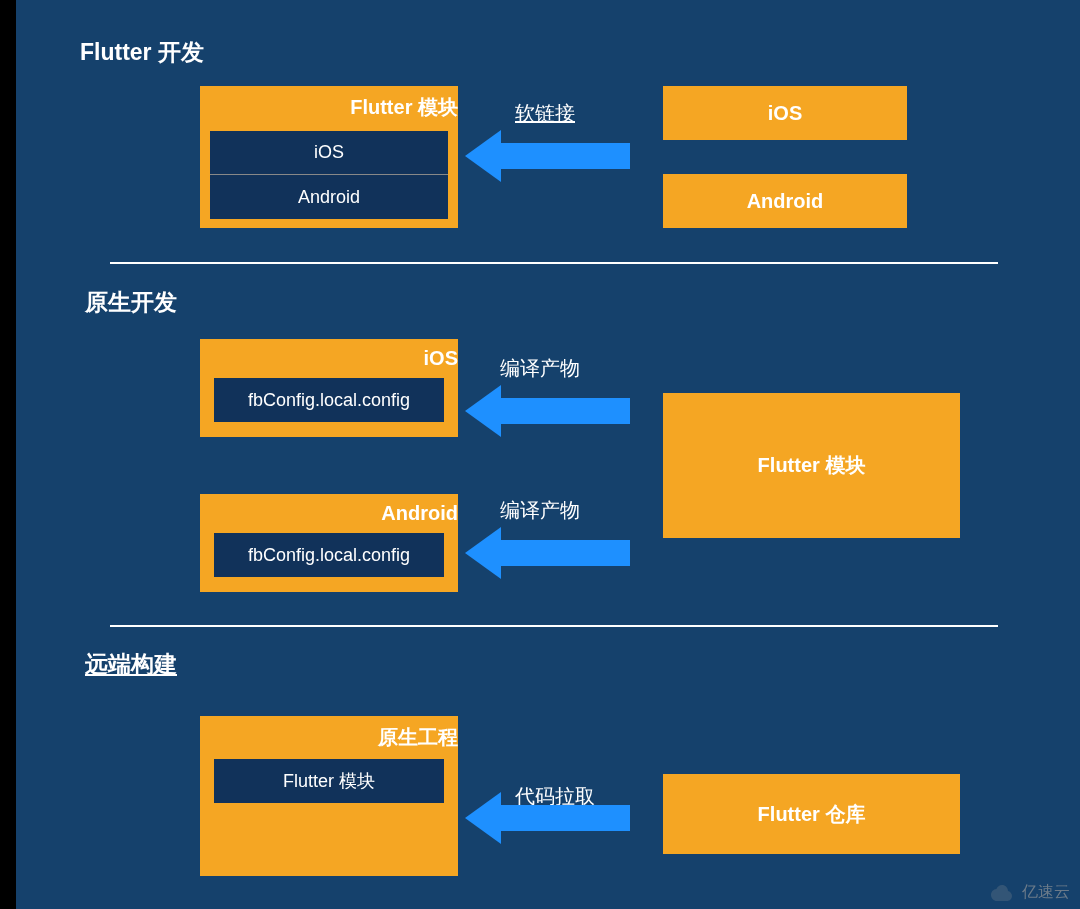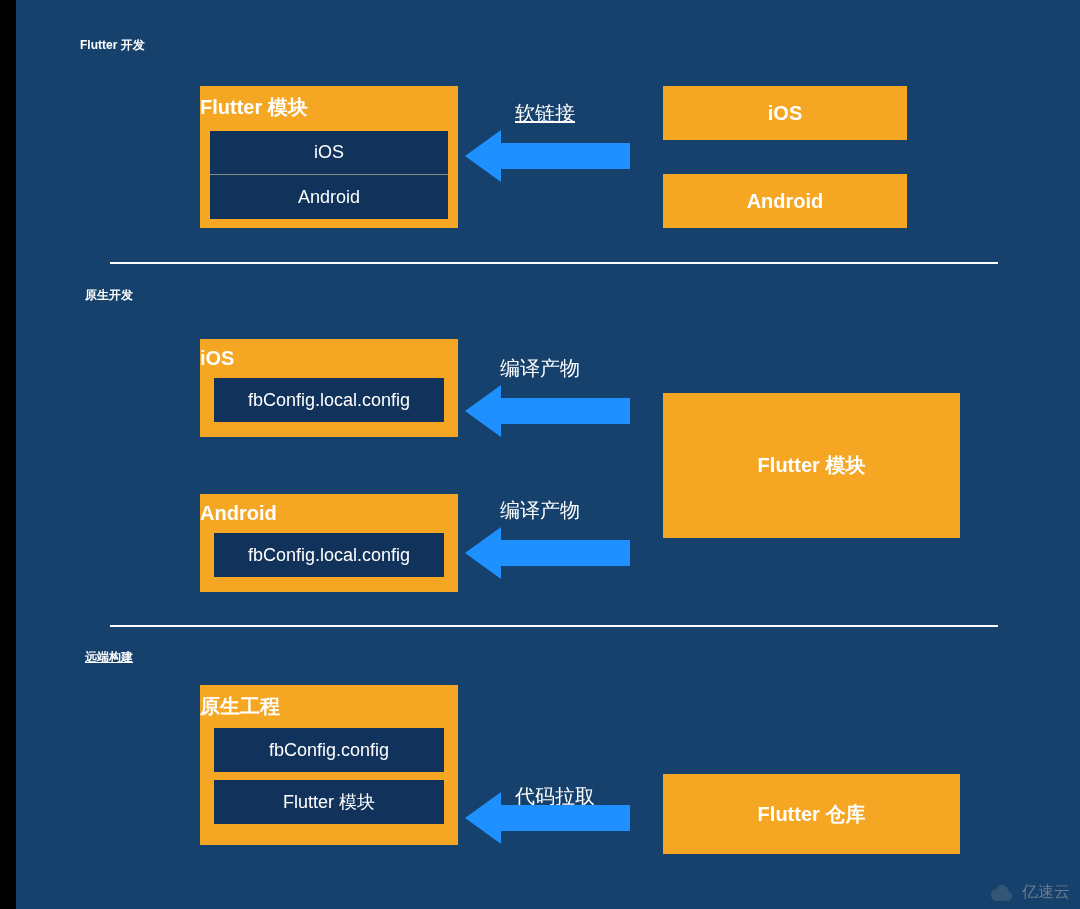--- a/index.html
+++ b/index.html
@@ -12,28 +12,28 @@
     position: relative;
   }
   .black-bar {
     position: absolute;
     left: 0; top: 0;
     width: 16px; height: 909px;
     background: #000;
   }
   .section-title {
     position: absolute;
-    font-size: 12px;
+    font-size: 23px;
     font-weight: bold;
     color: #fff;
   }
   .obox {
     position: absolute;
     background: #f5a623;
-    text-align: left;
+    text-align: right;
   }
   .obox-title {
     color: #fff;
     font-weight: bold;
     font-size: 20px;
     padding-top: 8px;
   }
   .obox-title.single {
     display: flex;
     align-items: center;
@@ -157,23 +157,22 @@
 </div>
 
 <div class="obox" style="left:663px; top:393px; width:297px; height:145px;">
   <div class="obox-title single">Flutter 模块</div>
 </div>
 
 <div class="divider" style="left:110px; top:625px; width:888px;"></div>
 
 <div class="section-title" style="left:85px; top:649px;text-decoration:underline;">远端构建</div>
 
-<div class="obox" style="left:200px; top:685px; width:258px; height:160px;">
+<div class="obox" style="left:200px; top:716px; width:258px; height:160px;">
   <div class="obox-title">原生工程</div>
-  <div class="inner" style="height:44px;">fbConfig.config</div>
   <div class="inner" style="height:44px;">Flutter 模块</div>
 </div>
 
 <div class="arrow-label" style="left:515px; top:762px;margin-top:21px;">代码拉取</div>
 <div class="arrow" style="left:465px; top:792px; width:165px; height:52px;">
   <div class="head" style="left:0; top:0;"></div>
   <div class="shaft" style="left:36px; top:13px; width:129px;"></div>
 </div>
 
 <div class="obox" style="left:663px; top:774px; width:297px; height:80px;">

